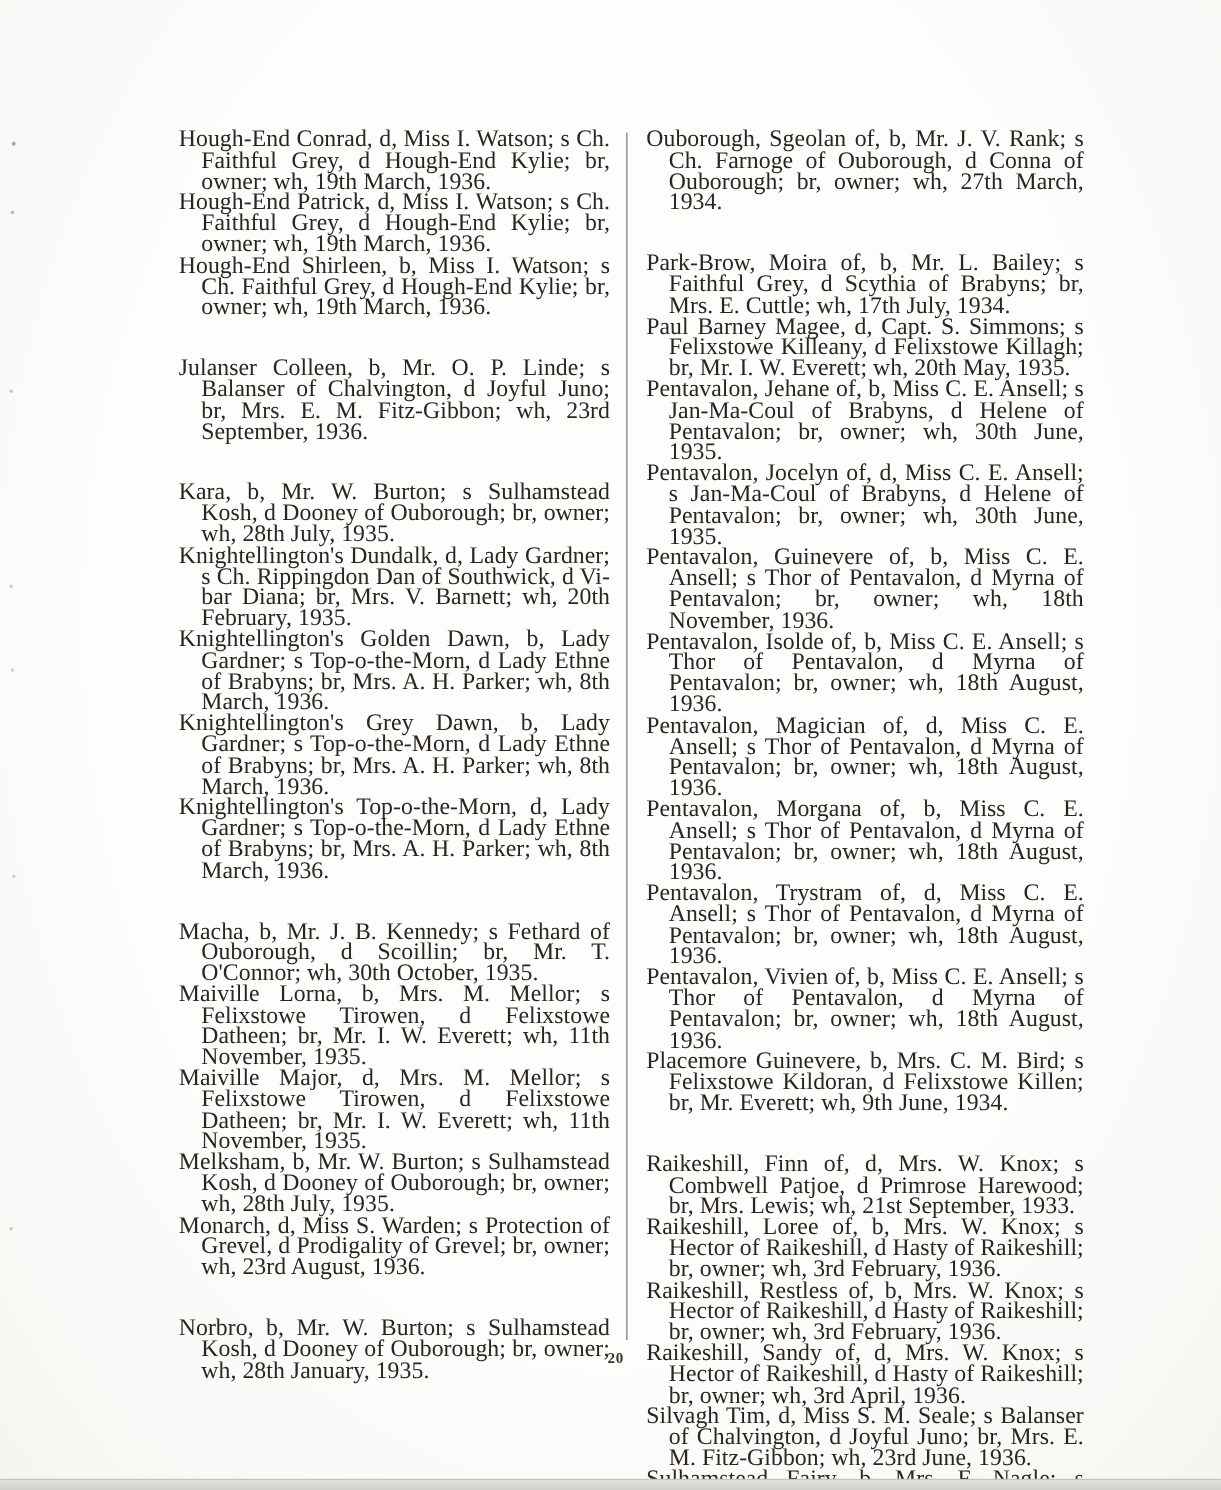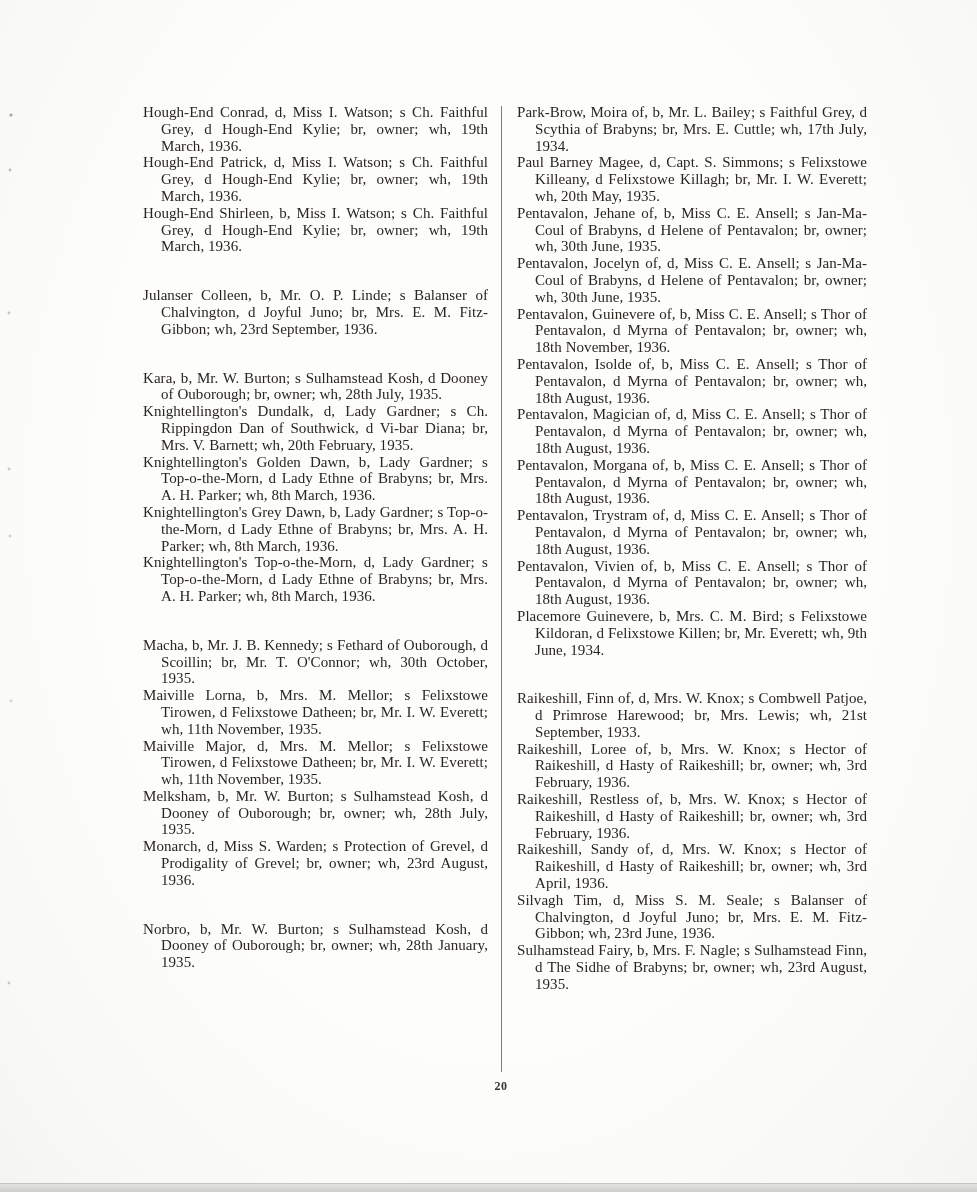--- a/index.html
+++ b/index.html
@@ -12,42 +12,41 @@
     color: #2a261f;
   }
   .paper {
     position: absolute; inset: 0;
     background: radial-gradient(ellipse at 50% 42%, #fdfdfc 55%, #f8f8f5 88%, #f4f4f0 100%);
   }
   .col {
     position: absolute;
     top: 104px;
     text-align: justify;
-    font-size: 15px;
+    font-size: 19px;
     line-height: 16.8px;
     letter-spacing: 0.05px;
   }
   .col-left  { left: 143px; width: 345px; }
   .col-right { left: 517px; width: 350px; }
   .group + .group { margin-top: 32px; }
   .entry {
     text-indent: -18px;
     padding-left: 18px;
   }
   .divider {
     position: absolute;
     left: 501px; top: 106px;
     width: 1px; height: 966px;
     background: #7d7d7a;
   }
   .page-number {
     position: absolute;
     left: 486px; top: 1079px;
     width: 30px;
-    text-align: center;
     font-size: 12px;
     font-weight: bold;
     letter-spacing: 0.5px;
     color: #38332c;
   }
   .bottom-bar {
     position: absolute;
     left: 0; bottom: 0;
     width: 100%; height: 9px;
     background: linear-gradient(#e3e3e0, #cfcfcc);
@@ -98,20 +97,23 @@
   </div>
   <div class="group">
     <p class="entry">Norbro, b, Mr. W. Burton; s Sulhamstead Kosh, d Dooney of Ouborough; br, owner; wh, 28th January, 1935.</p>
   </div>
 </div>
 
 <div class="divider"></div>
 
 <div class="col col-right">
   <div class="group">
+    <p class="entry">Ouborough, Sgeolan of, b, Mr. J. V. Rank; s Ch. Farnoge of Ouborough, d Conna of Ouborough; br, owner; wh, 27th March, 1934.</p>
+  </div>
+  <div class="group">
     <p class="entry">Park-Brow, Moira of, b, Mr. L. Bailey; s Faithful Grey, d Scythia of Brabyns; br, Mrs. E. Cuttle; wh, 17th July, 1934.</p>
     <p class="entry">Paul Barney Magee, d, Capt. S. Simmons; s Felixstowe Killeany, d Felixstowe Killagh; br, Mr. I. W. Everett; wh, 20th May, 1935.</p>
     <p class="entry">Pentavalon, Jehane of, b, Miss C. E. Ansell; s Jan-Ma-Coul of Brabyns, d Helene of Pentavalon; br, owner; wh, 30th June, 1935.</p>
     <p class="entry">Pentavalon, Jocelyn of, d, Miss C. E. Ansell; s Jan-Ma-Coul of Brabyns, d Helene of Pentavalon; br, owner; wh, 30th June, 1935.</p>
     <p class="entry">Pentavalon, Guinevere of, b, Miss C. E. Ansell; s Thor of Pentavalon, d Myrna of Pentavalon; br, owner; wh, 18th November, 1936.</p>
     <p class="entry">Pentavalon, Isolde of, b, Miss C. E. Ansell; s Thor of Pentavalon, d Myrna of Pentavalon; br, owner; wh, 18th August, 1936.</p>
     <p class="entry">Pentavalon, Magician of, d, Miss C. E. Ansell; s Thor of Pentavalon, d Myrna of Pentavalon; br, owner; wh, 18th August, 1936.</p>
     <p class="entry">Pentavalon, Morgana of, b, Miss C. E. Ansell; s Thor of Pentavalon, d Myrna of Pentavalon; br, owner; wh, 18th August, 1936.</p>
     <p class="entry">Pentavalon, Trystram of, d, Miss C. E. Ansell; s Thor of Pentavalon, d Myrna of Pentavalon; br, owner; wh, 18th August, 1936.</p>
     <p class="entry">Pentavalon, Vivien of, b, Miss C. E. Ansell; s Thor of Pentavalon, d Myrna of Pentavalon; br, owner; wh, 18th August, 1936.</p>

